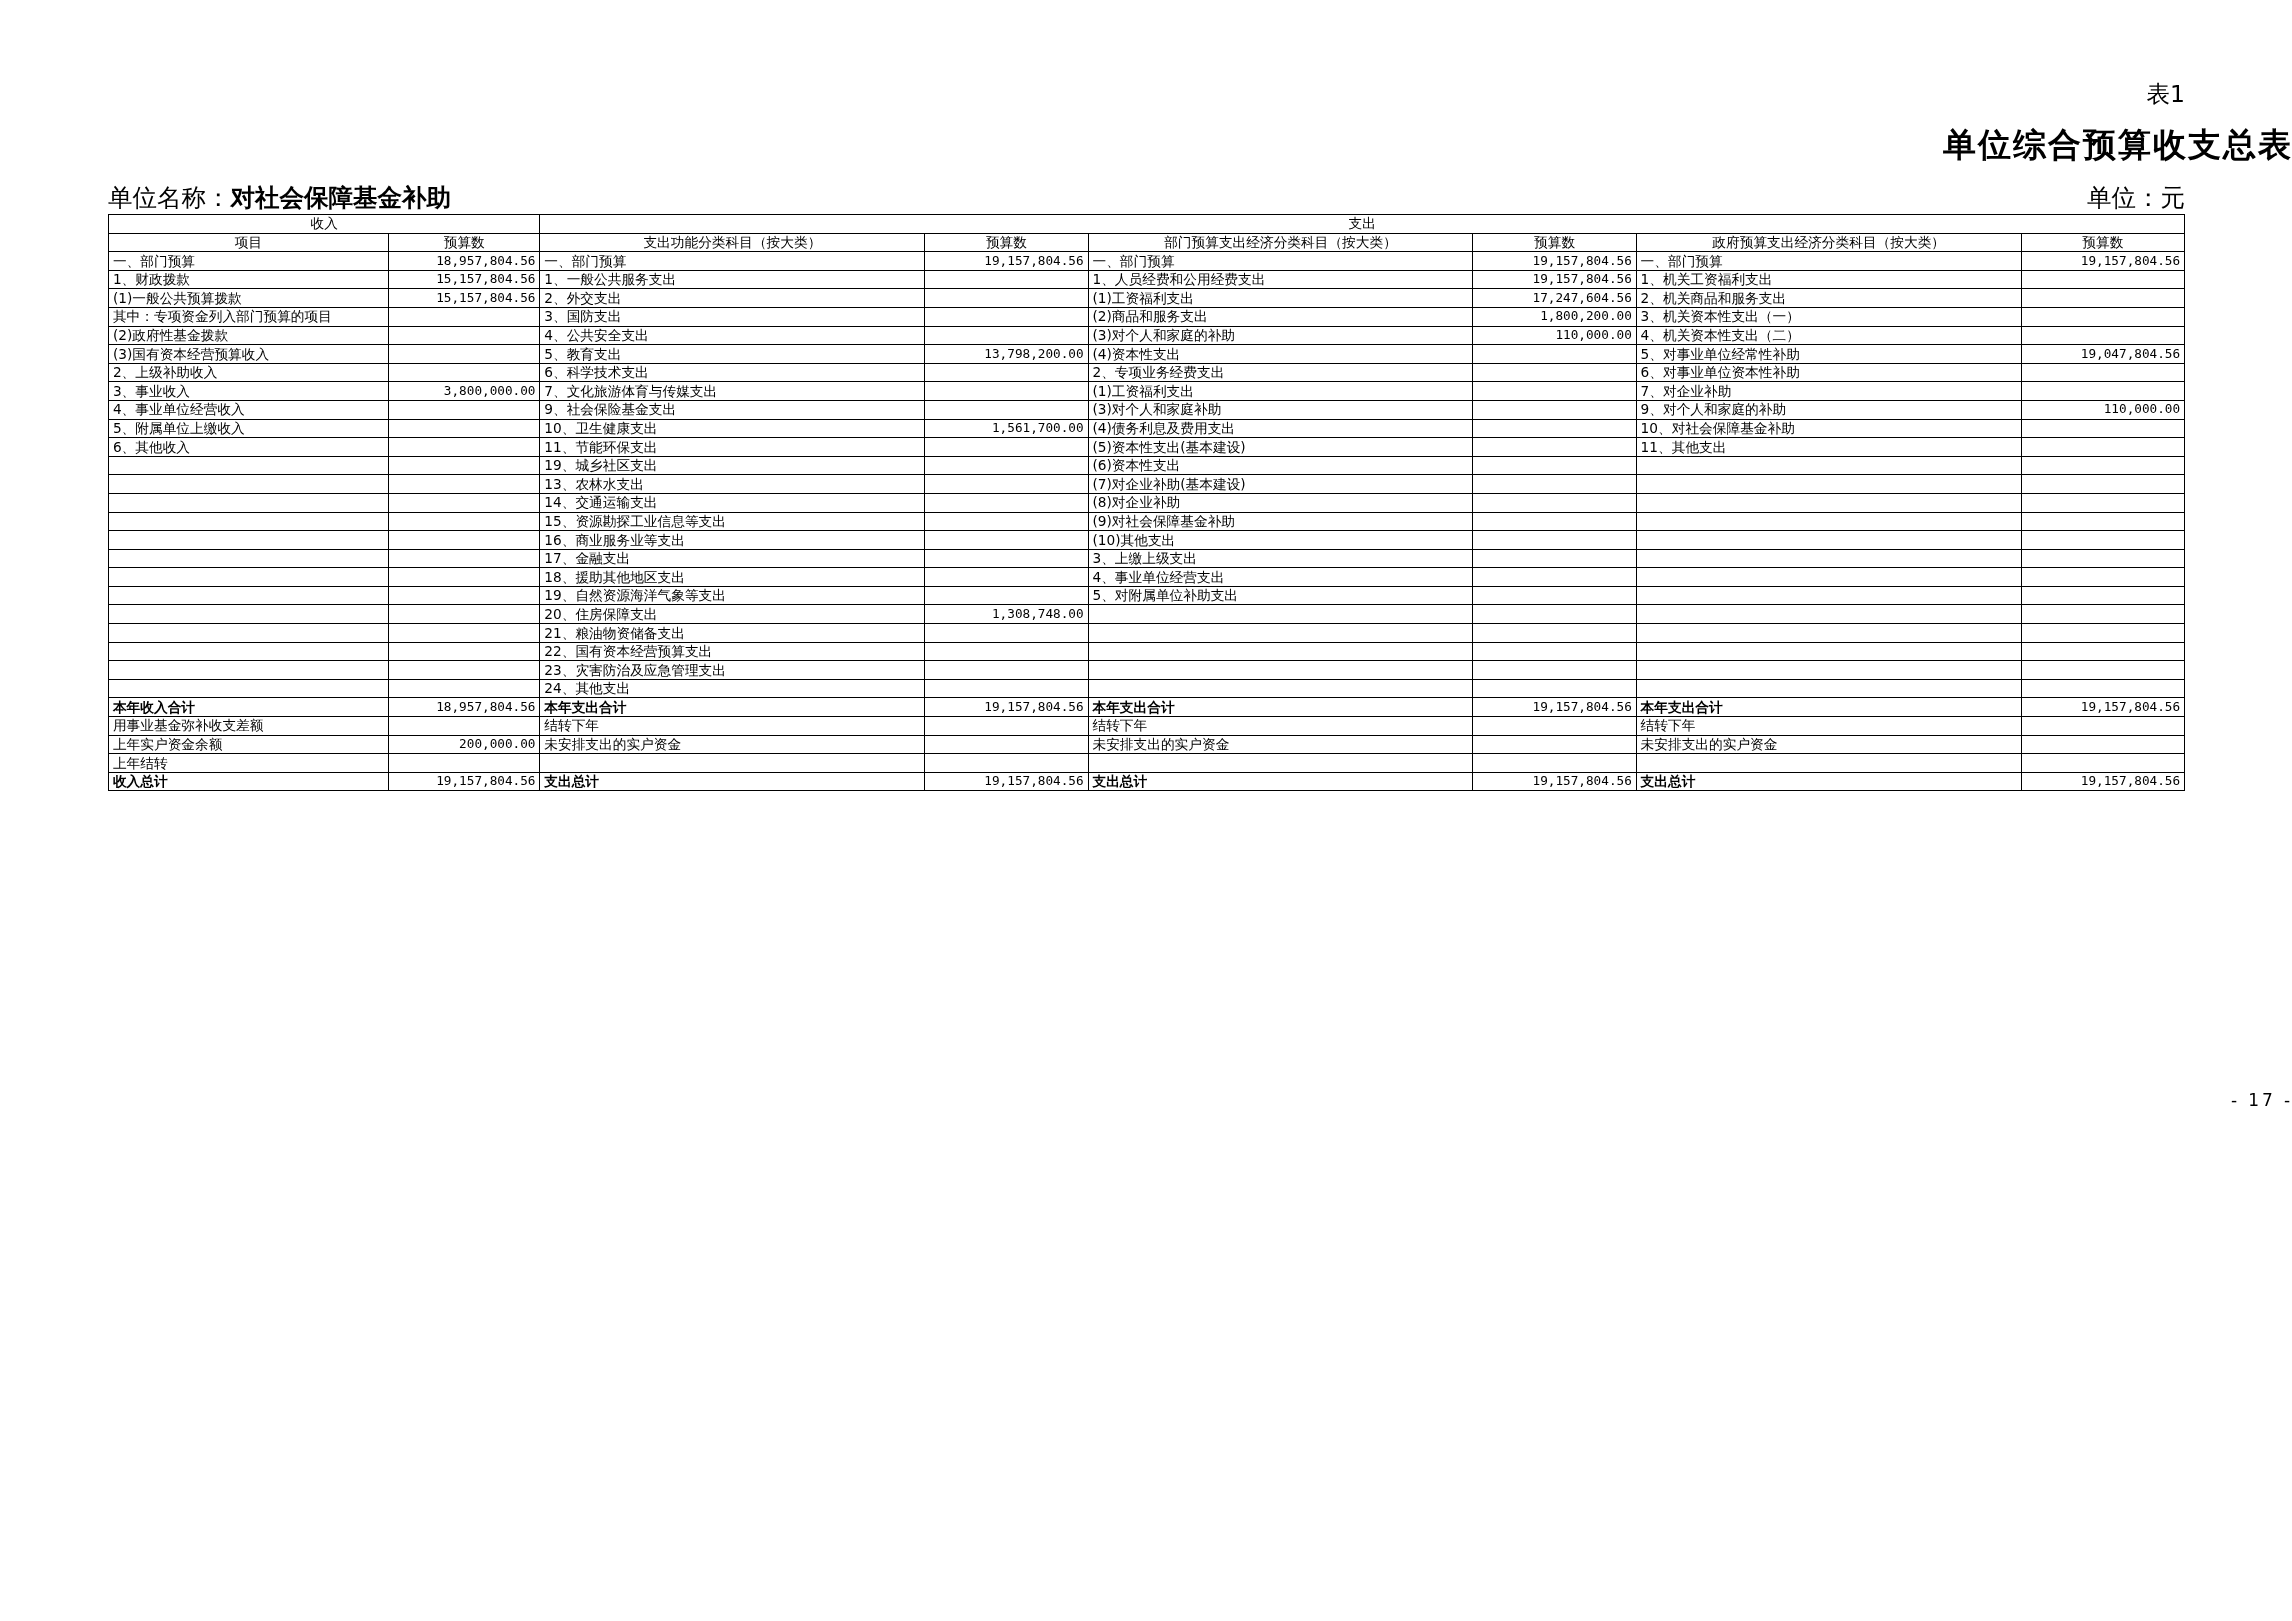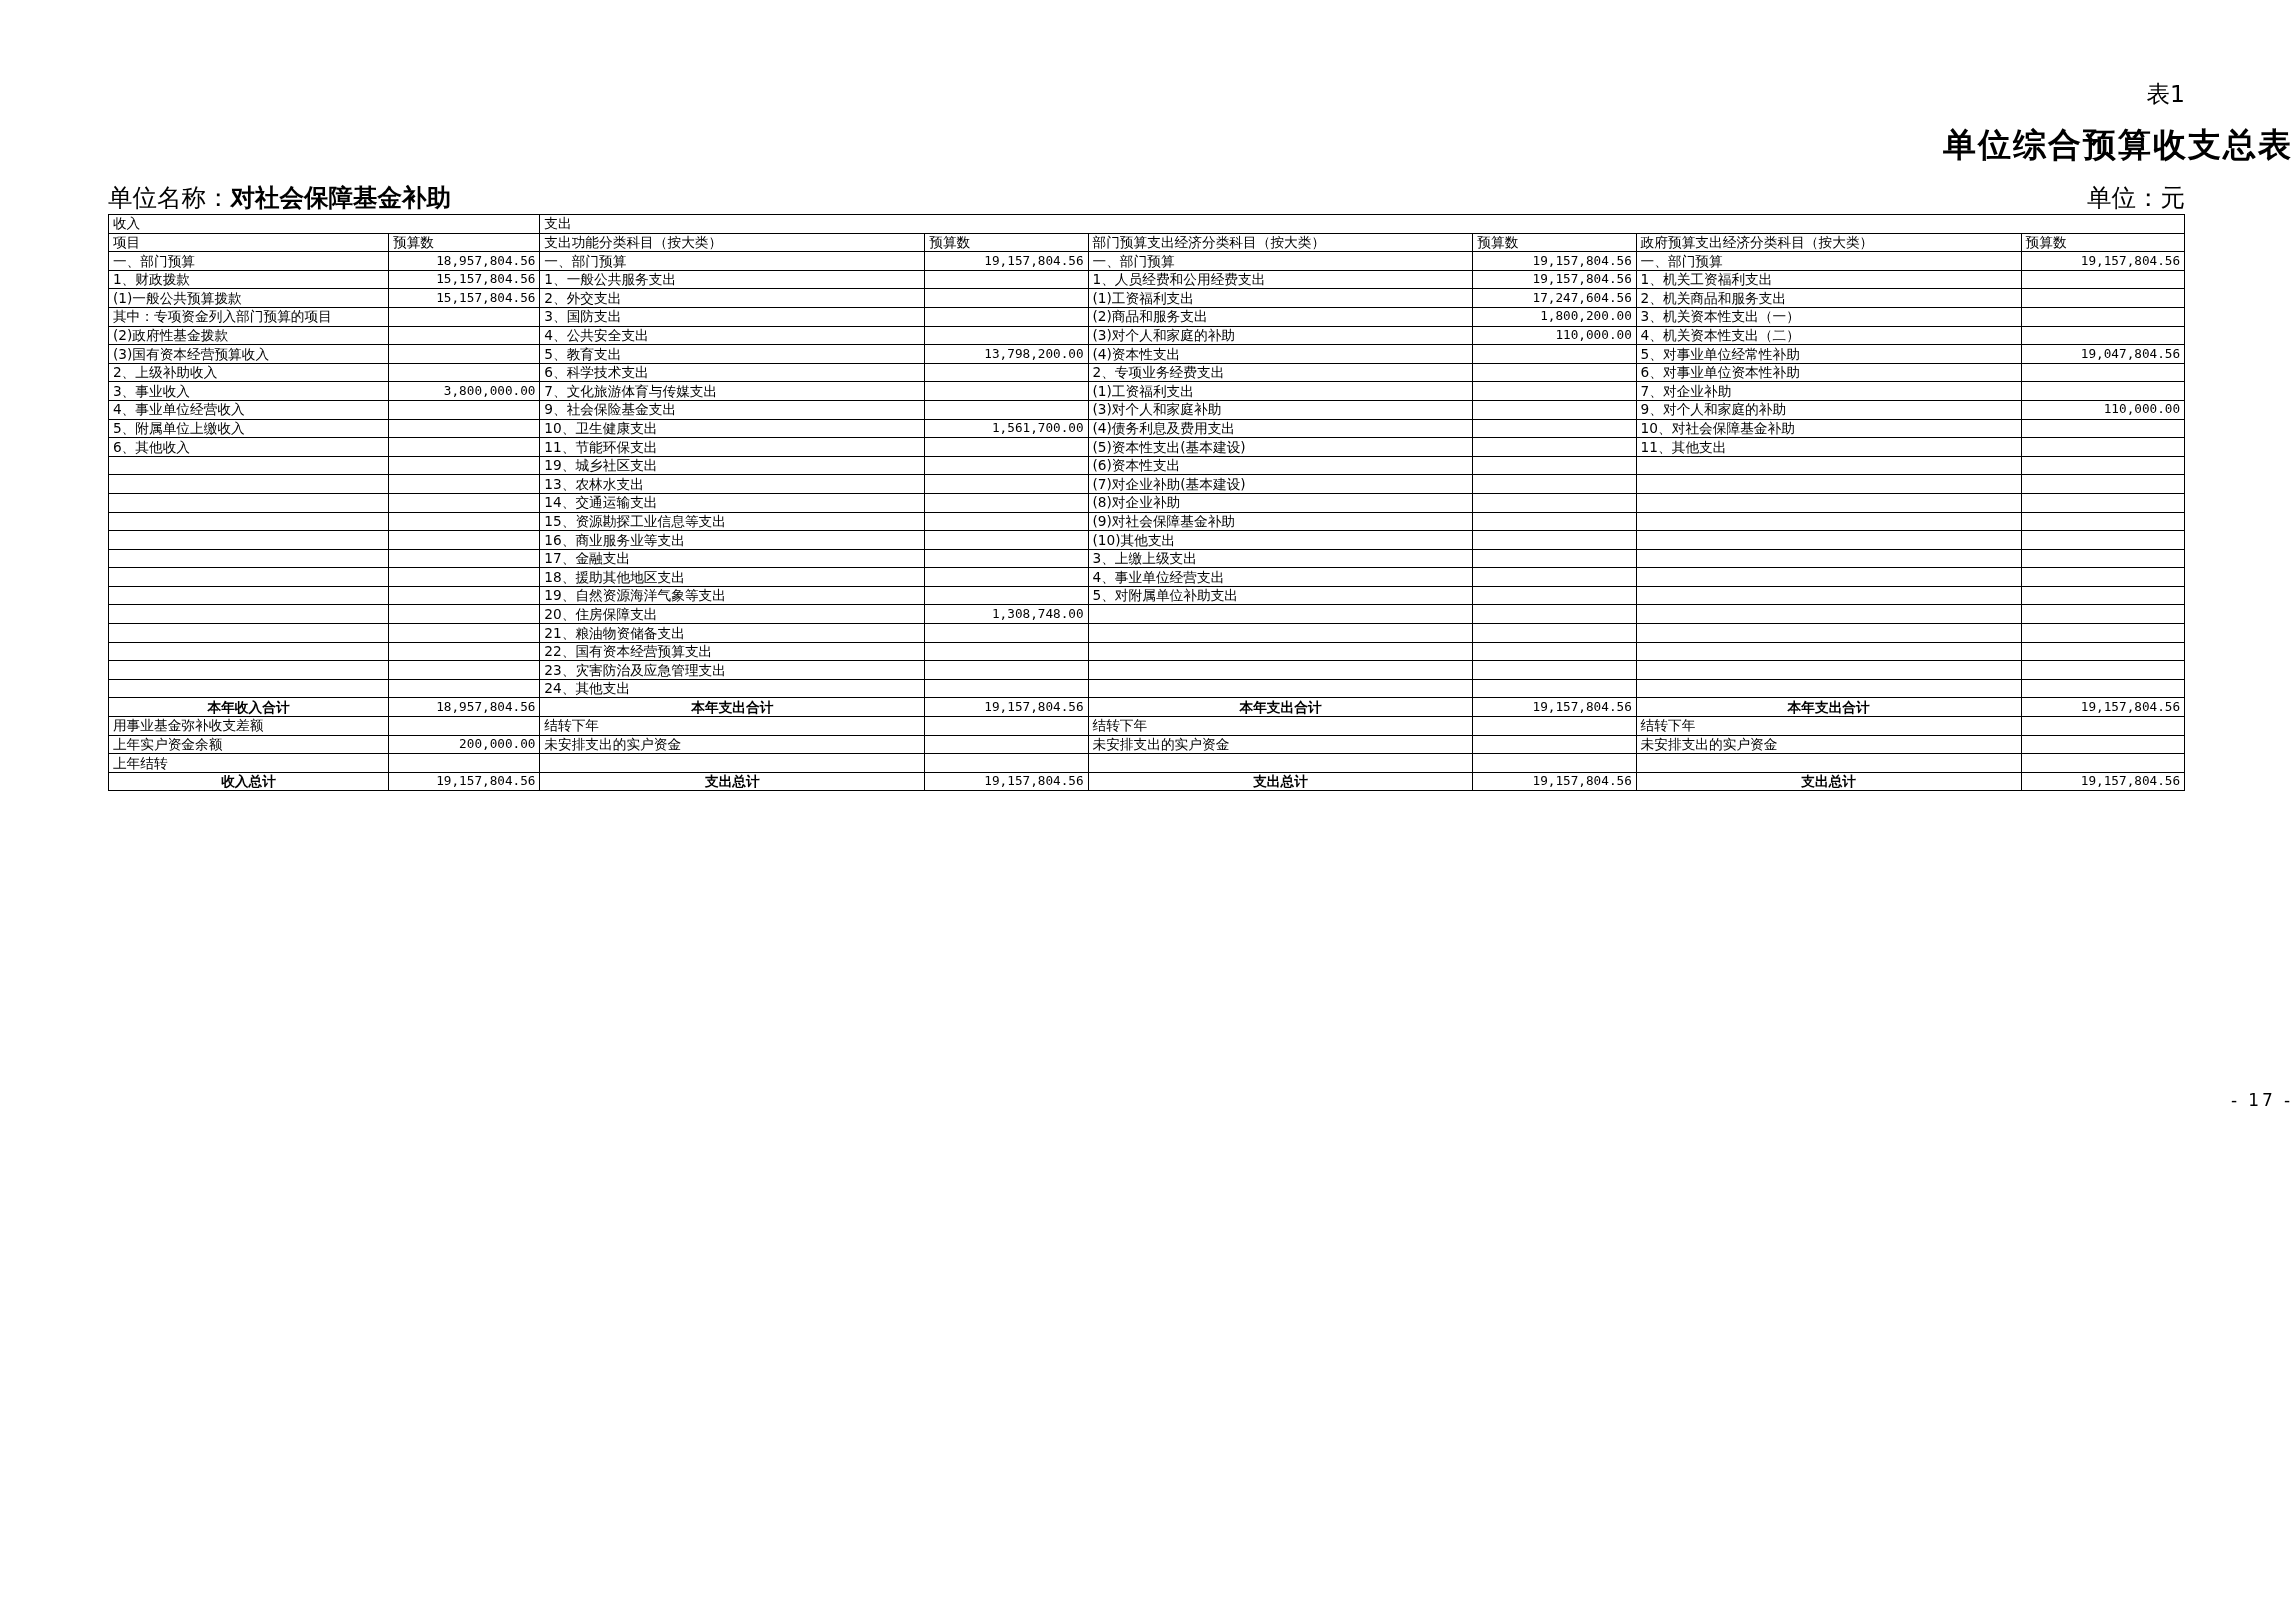--- a/index.html
+++ b/index.html
@@ -70,34 +70,34 @@
   table.budget td, table.budget th {
     border: 1px solid #000;
     height: 17.6px;
     padding: 0 3.9px;
     line-height: 14.7px;
     vertical-align: middle;
     overflow: hidden;
     white-space: nowrap;
   }
   .hdr {
-    text-align: left;
+    text-align: center;
     font-weight: normal;
     margin-top: 36px;
   }
   .lbl {
     text-align: left;
   }
   .num {
     text-align: right;
     font-family: "DejaVu Sans Mono", monospace;
     font-size: 12.7px;
   }
   .ctr {
-    text-align: center;
+    text-align: left;
     margin-left: 24px;
   }
   .bold {
     font-weight: bold;
   }
   .indent1 { padding-left: 15.7px; }
   .indent2 { padding-left: 29px; }
   .indent3 { padding-left: 43px; }
   .footer-page {
     position: absolute;

